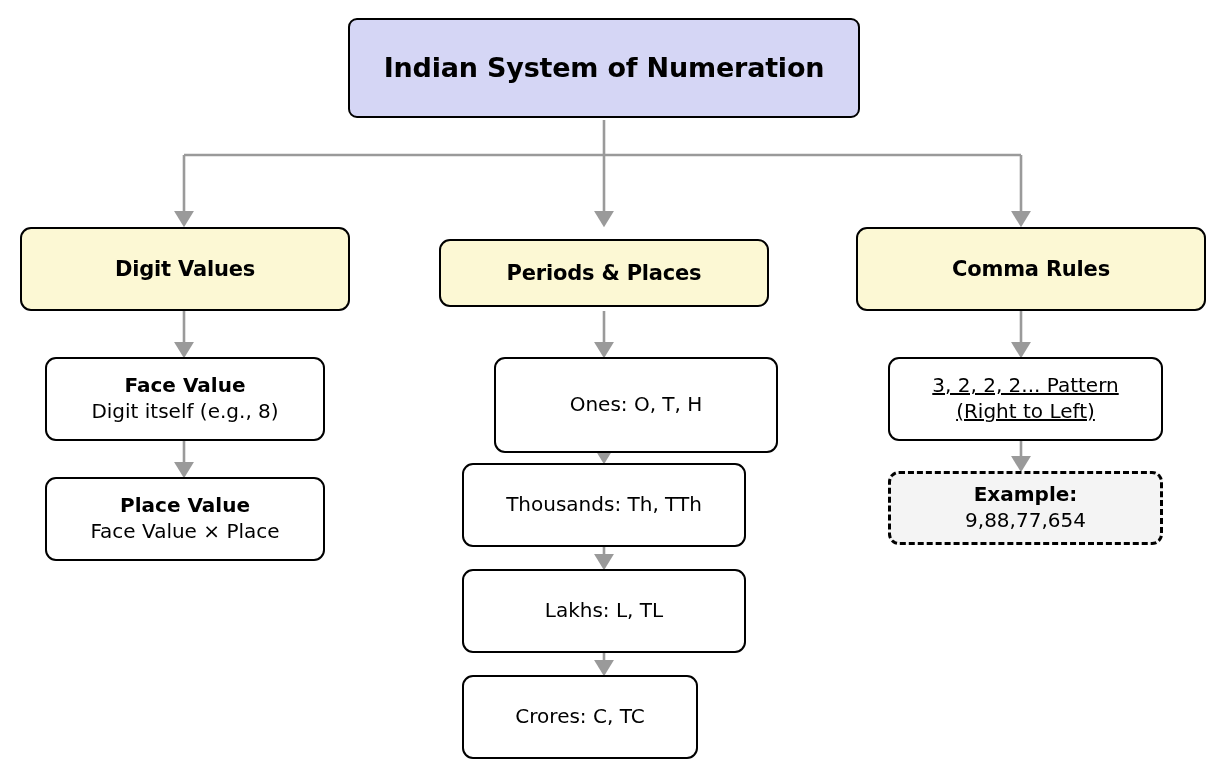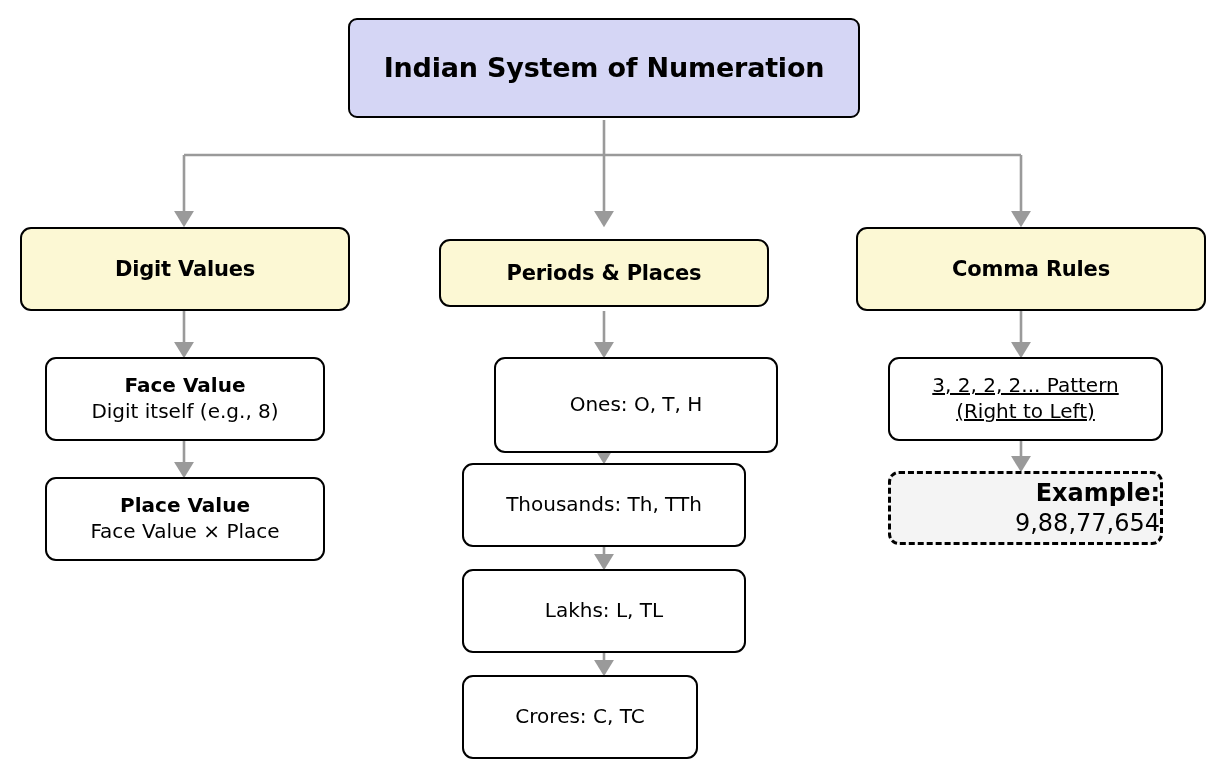--- a/index.html
+++ b/index.html
@@ -55,22 +55,21 @@
   .node.leaf {
     background: #ffffff;
     border: 2.2px solid #000000;
     border-radius: 11px;
     font-size: 20px;
   }
   .node.dashed {
     background: #F4F4F4;
     border: 3px dashed #000000;
     border-radius: 11px;
-    font-size: 24px;
-    align-items: flex-end;
+    font-size: 20px;
   }
   .line-strong {
     font-weight: bold;
   }
   .line-normal {
     font-weight: normal;
   }
   .node .line + .line {
     margin-top: 2px;
   }

